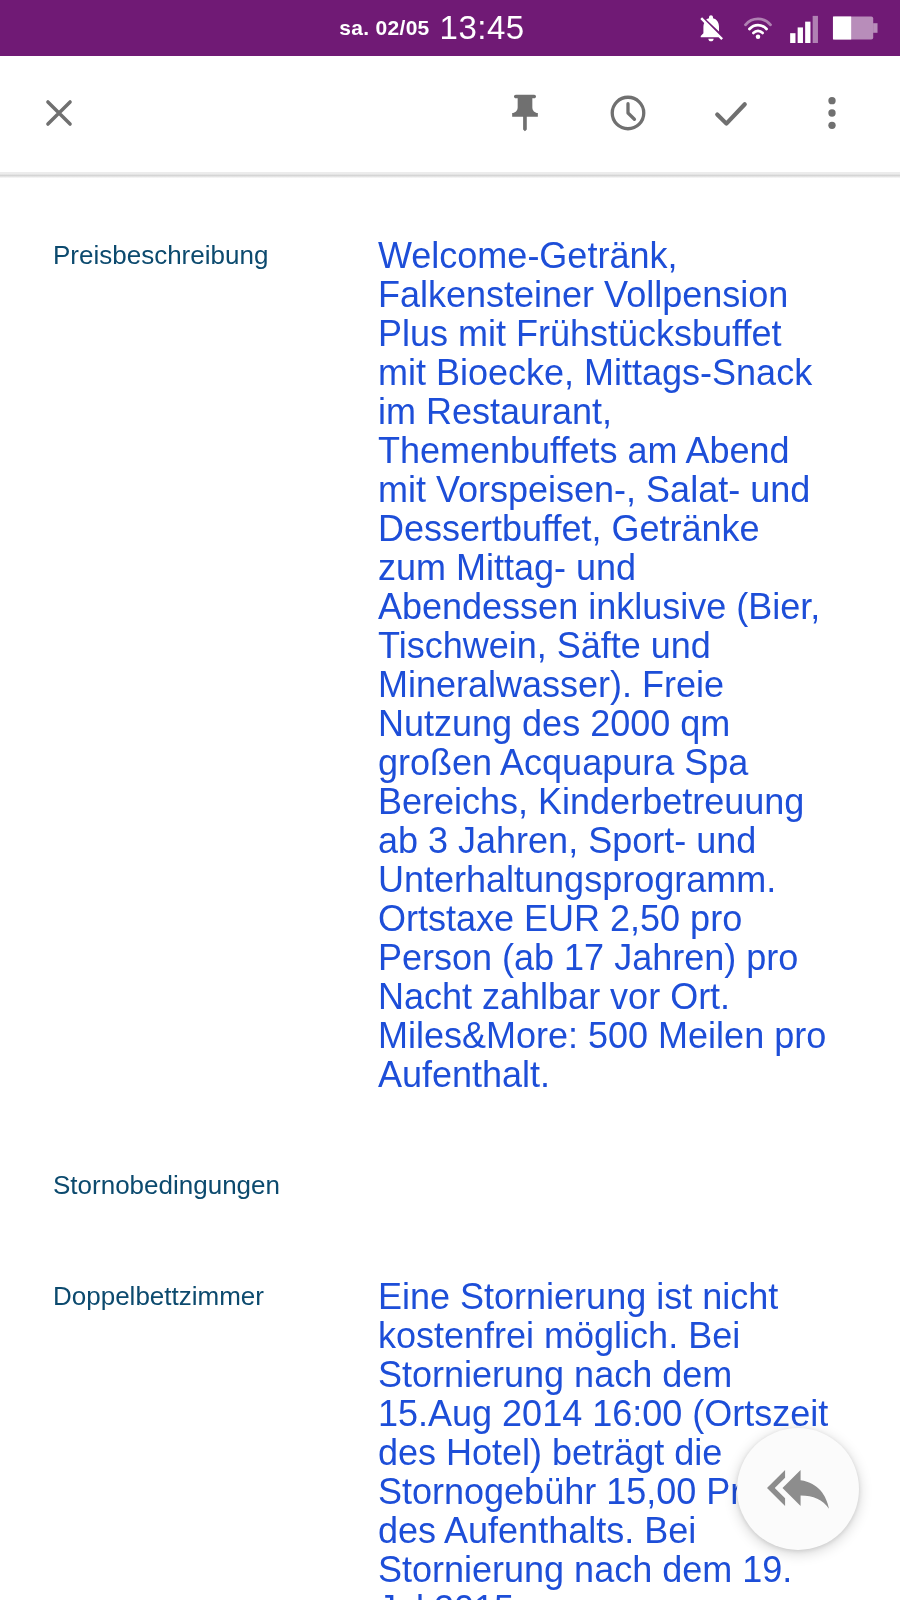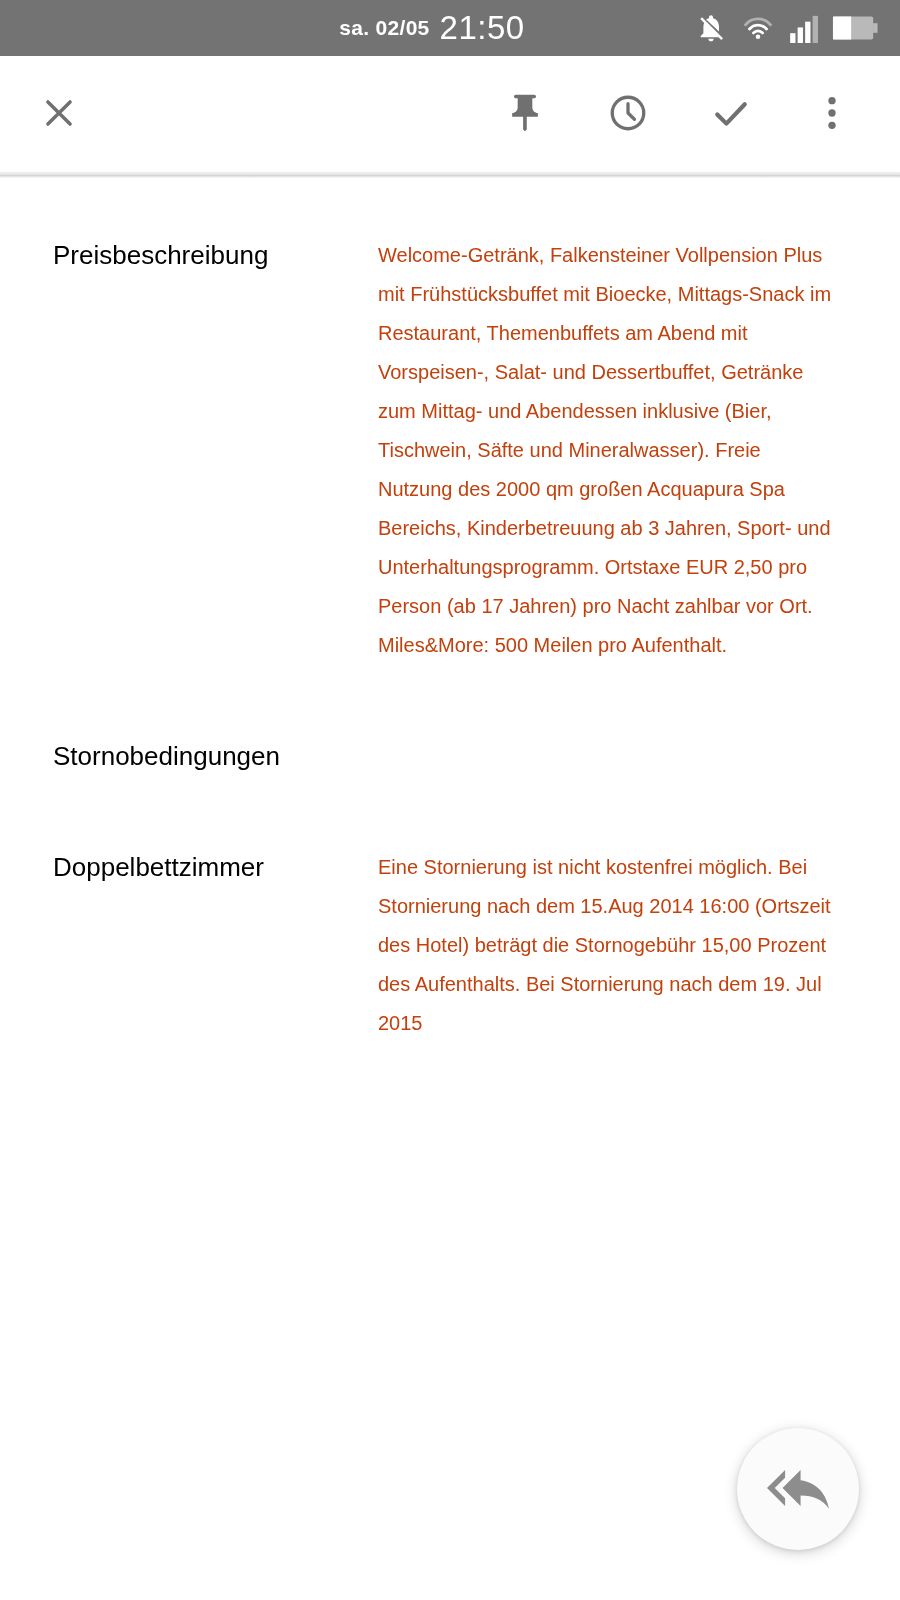--- a/index.html
+++ b/index.html
@@ -1,53 +1,53 @@
 <!DOCTYPE html>
 <html><head>
 <meta charset="utf-8">
 <style>
   * { margin:0; padding:0; box-sizing:border-box; }
   html,body { width:900px; height:1600px; }
   body { font-family:"Liberation Sans", sans-serif; background:#ffffff; overflow:hidden; }
   .screen { position:relative; width:900px; height:1600px; background:#ffffff; overflow:hidden; }
 
   
-  .status-bar { position:relative; height:56px; background:#737373; display:flex; align-items:center; }
+  .status-bar { position:relative; height:56px; background:#701a75; display:flex; align-items:center; }
   .sb-center { position:absolute; left:0; right:0; top:0; bottom:0; display:flex; justify-content:center; align-items:center; gap:10px; transform:translateX(-18px); color:#ffffff; }
   .sb-date { font-size:21px; font-weight:bold; letter-spacing:0.3px; }
   .sb-time { font-size:33px; font-weight:normal; letter-spacing:0.5px; }
   .sb-icons { margin-left:auto; display:flex; align-items:center; gap:13px; padding-right:22px; }
   .sb-icons svg { display:block; }
 
   
   .app-bar { height:116px; background:#ffffff; display:flex; align-items:center; padding:0 48px 0 40px; }
   .icon-btn { background:none; border:none; padding:0; display:flex; align-items:center; justify-content:center; cursor:pointer; }
   .app-actions { margin-left:auto; display:flex; align-items:center; gap:59px; }
   .app-divider { height:6px; background:linear-gradient(to bottom, #ececec 0%, #ececec 35%, #d2d2d2 55%, rgba(0,0,0,0.02) 100%); }
 
   
   .content { padding:58px 66px 0 53px; }
   .detail-row { display:flex; align-items:flex-start; margin-bottom:72px; }
-  .row-label { flex:0 0 325px; width:325px; font-size:26px; line-height:39px; color:#000000; }
-  .row-value { flex:1; font-size:20px; line-height:39px; color:#c2410c; }
+  .row-label { flex:0 0 325px; width:325px; font-size:26px; line-height:39px; color:#0c4a6e; }
+  .row-value { flex:1; font-size:36px; line-height:39px; color:#1d4ed8; }
 
   
   .fab { position:absolute; left:737px; top:1428px; width:122px; height:122px; border:none; border-radius:50%;
          background:#fbfbfb; display:flex; align-items:center; justify-content:center; cursor:pointer;
          box-shadow:0 3px 14px rgba(0,0,0,0.18), 0 1px 4px rgba(0,0,0,0.10); }
 </style>
 </head>
 <body>
 
 <div class="screen">
 
   <header class="status-bar">
     <div class="sb-center">
       <span class="sb-date">sa. 02/05</span>
-      <span class="sb-time">21:50</span>
+      <span class="sb-time">13:45</span>
     </div>
     <div class="sb-icons">
       <span>
         <svg width="32" height="32" viewBox="0 0 24 24" fill="#ffffff">
           <path d="M20 18.7L5.3 4 4 5.3l2.9 2.9c-.4.9-.6 1.9-.6 2.8v5l-2 2v1h13.4l2 2 1.3-1.3-1-1zM12 22c1.1 0 2-.9 2-2h-4c0 1.1.9 2 2 2zm6-7.3V11c0-3.1-1.6-5.6-4.5-6.3V4c0-.8-.7-1.5-1.5-1.5s-1.5.7-1.5 1.5v.7c-.8.2-1.5.5-2.1.9L18 14.7z"></path>
         </svg>
       </span>
       <span>
         <svg width="36" height="32" viewBox="0 0 24 24" fill="none" stroke="#ffffff" stroke-width="2.1" stroke-linecap="round">
           <path d="M2.6 9.6C5.1 6.7 8.4 5.2 12 5.2s6.9 1.5 9.4 4.4" opacity="0.45"></path>

